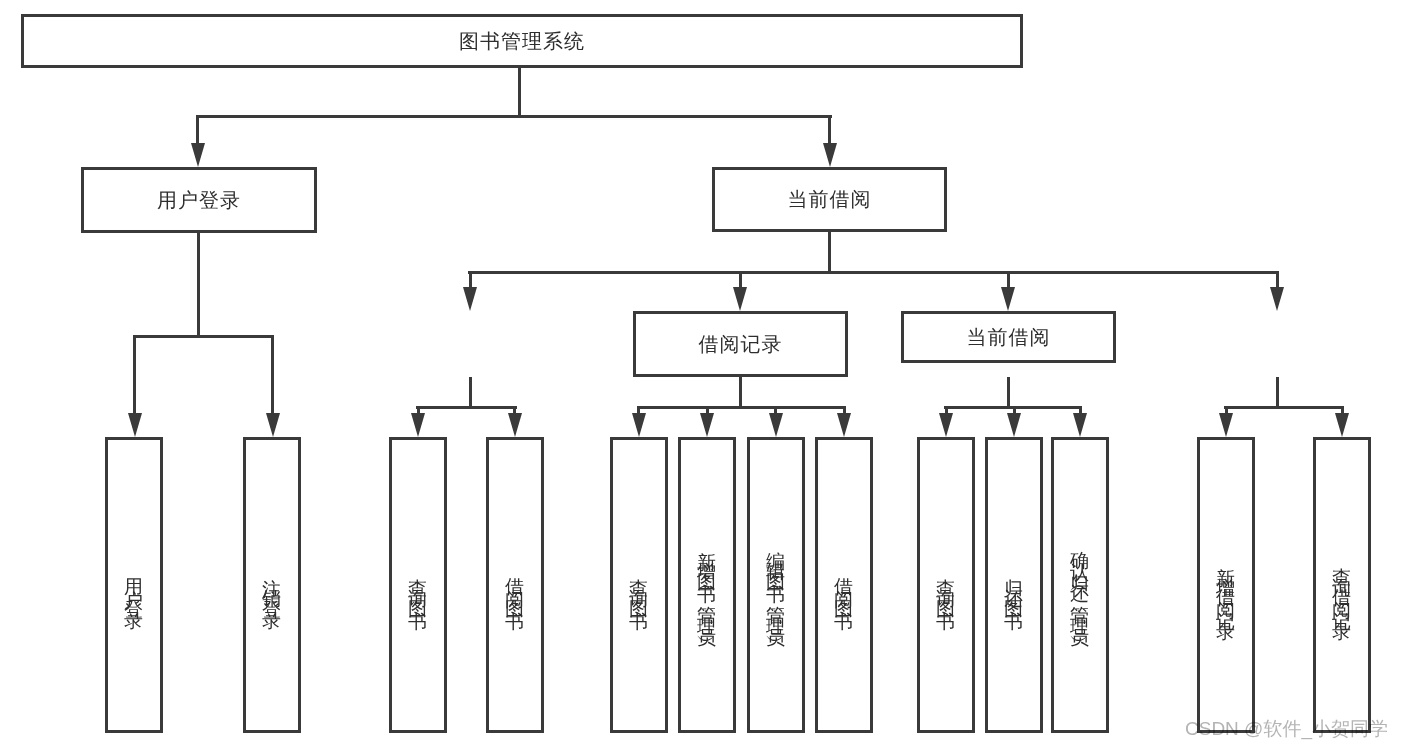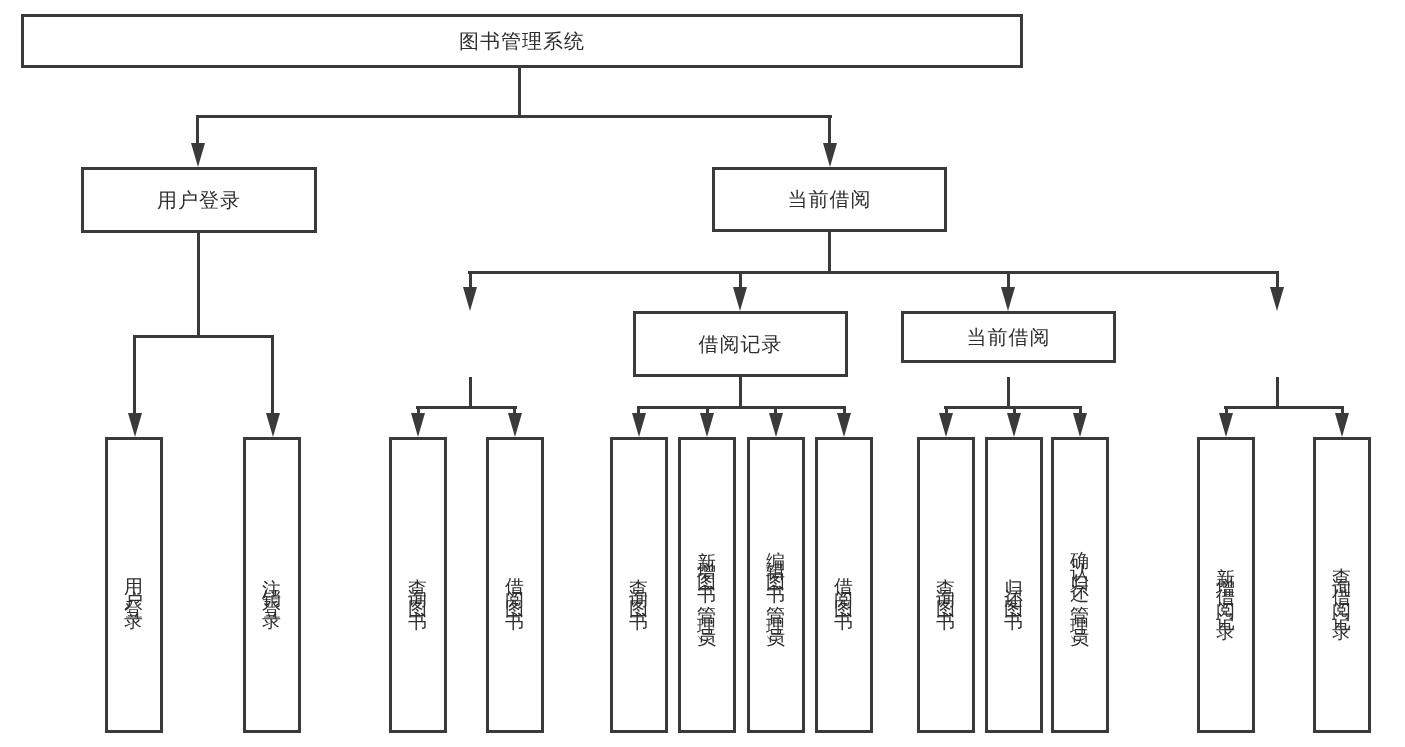--- a/index.html
+++ b/index.html
@@ -197,14 +197,15 @@
   <div class="vline" style="left:1079px; top:406px; height:11px;"></div>
   <div class="arrow" style="left:1073px; top:413px;"></div>
 
   <div class="vline" style="left:1276px; top:377px; height:31px;"></div>
   <div class="hline" style="left:1224px; top:406px; width:120px;"></div>
   <div class="vline" style="left:1225px; top:406px; height:11px;"></div>
   <div class="arrow" style="left:1219px; top:413px;"></div>
   <div class="vline" style="left:1341px; top:406px; height:11px;"></div>
   <div class="arrow" style="left:1335px; top:413px;"></div>
 
+  <div class="watermark">CSDN @软件_小贺同学</div>
 
 </div>
 
 </body></html>

